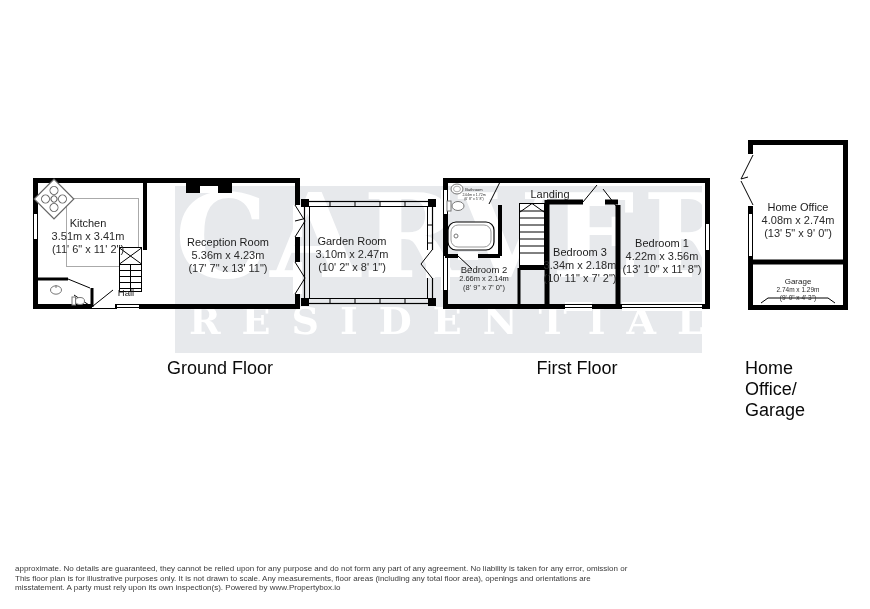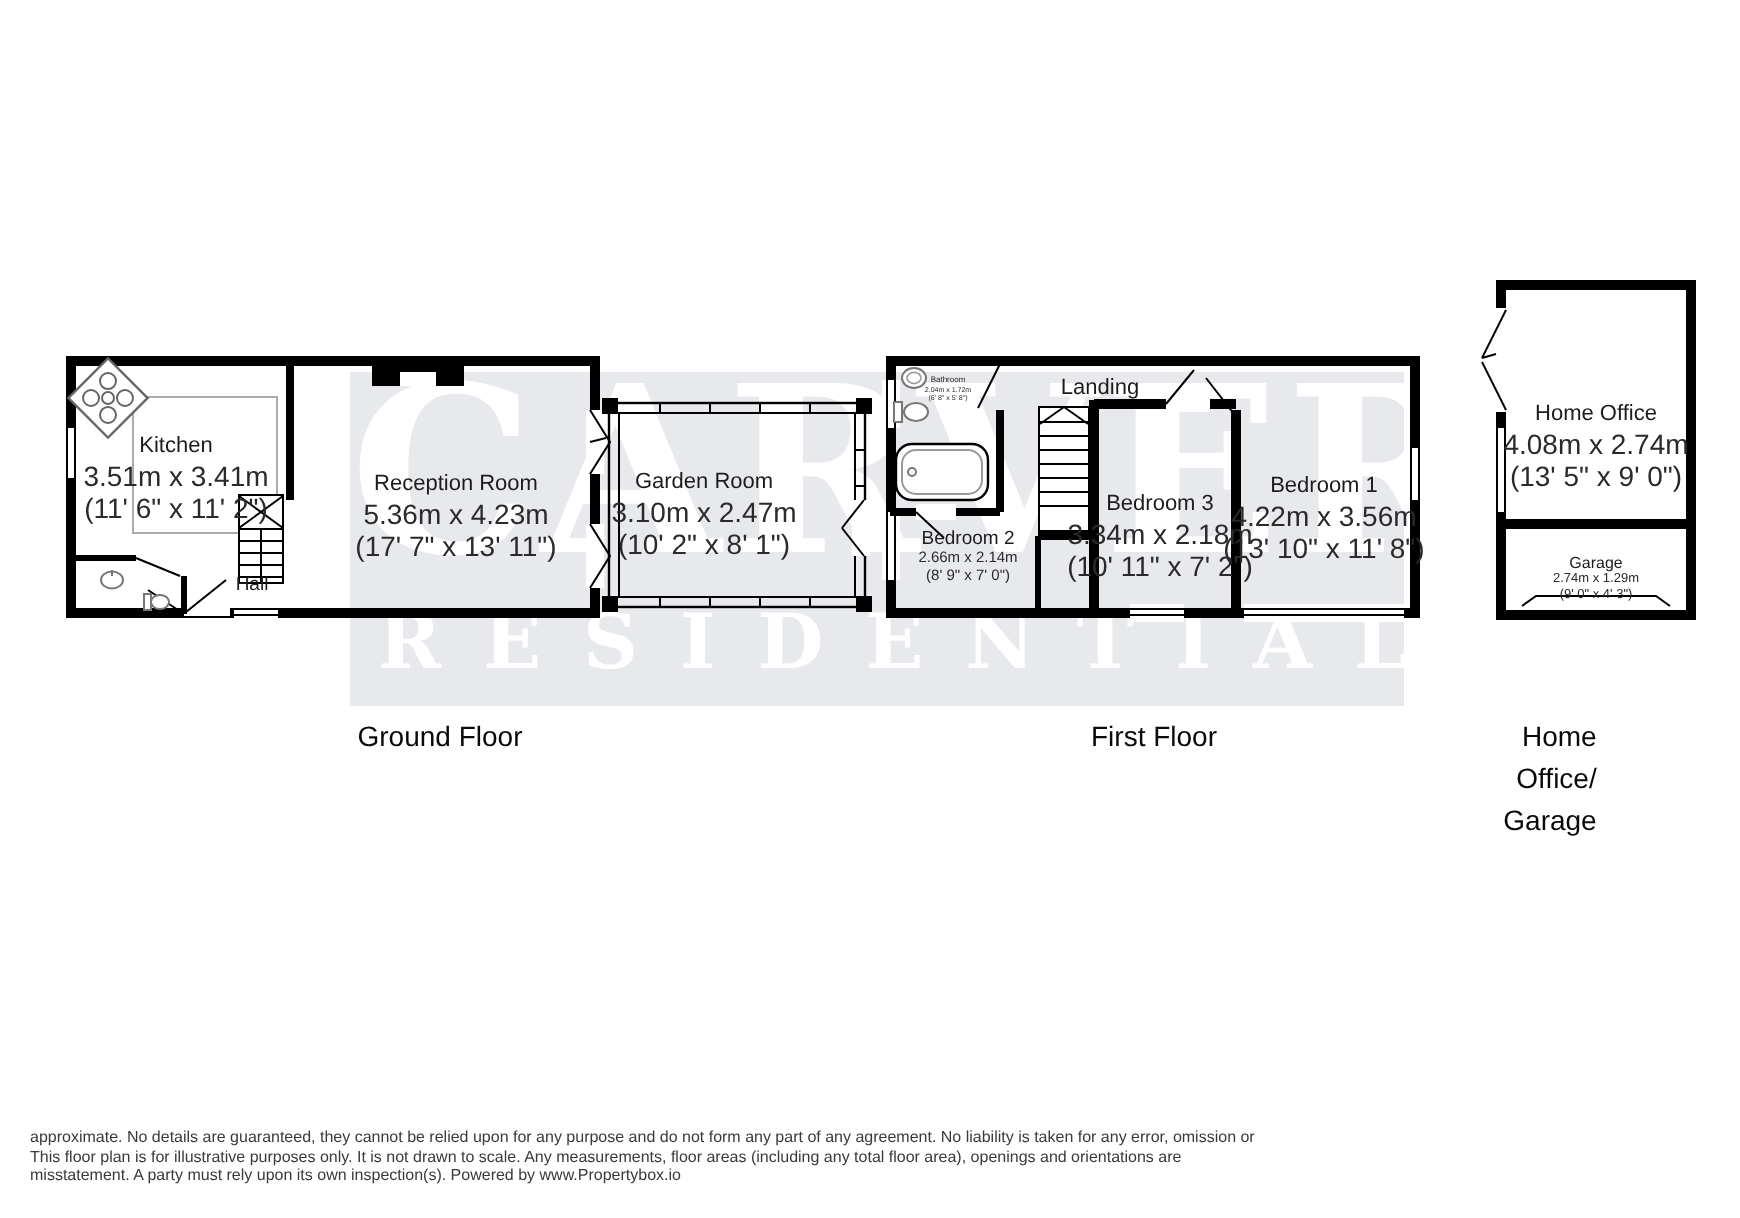--- a/index.html
+++ b/index.html
@@ -11,29 +11,29 @@
   #wm-line1{font-family:"DejaVu Serif",serif;font-weight:bold;font-size:116px;line-height:1;
             color:#ffffff;letter-spacing:3px;margin-top:-8px;white-space:nowrap;}
   #wm-line2{font-family:"DejaVu Serif",serif;font-weight:bold;font-size:38px;line-height:1;
             color:#ffffff;letter-spacing:21px;margin-top:8px;white-space:nowrap;text-indent:14px;}
   
   #plan-svg{position:absolute;left:0;top:0;z-index:2;}
   
   .room-label{position:absolute;transform:translateX(-50%);text-align:center;z-index:3;
               color:#1c1c1c;line-height:1.18;white-space:nowrap;}
   .rname{font-size:11px;text-align:center;}
-  .rdim{font-size:14px;color:#2a2a2a;}
+  .rdim{font-size:11px;color:#2a2a2a;}
   .small .rname{font-size:8px;}
   .small .rdim{font-size:6.5px;}
   .tiny .rname{font-size:4px;}
   .tiny .rdim{font-size:3.5px;}
   .single{font-size:9.5px;}
   
-  .floor-title{position:absolute;transform:translateX(-50%);text-align:right;z-index:3;
-               font-size:14px;color:#0a0a0a;line-height:21px;}
+  .floor-title{position:absolute;transform:translateX(-50%);text-align:left;z-index:3;
+               font-size:18px;color:#0a0a0a;line-height:21px;}
   
   #disclaimer{position:absolute;left:15px;top:564px;width:660px;z-index:3;
               font-size:8px;line-height:9.6px;color:#3a3a3a;}
 </style>
 </head>
 <body>
 
 <div id="canvas">
 
   <div id="watermark">

